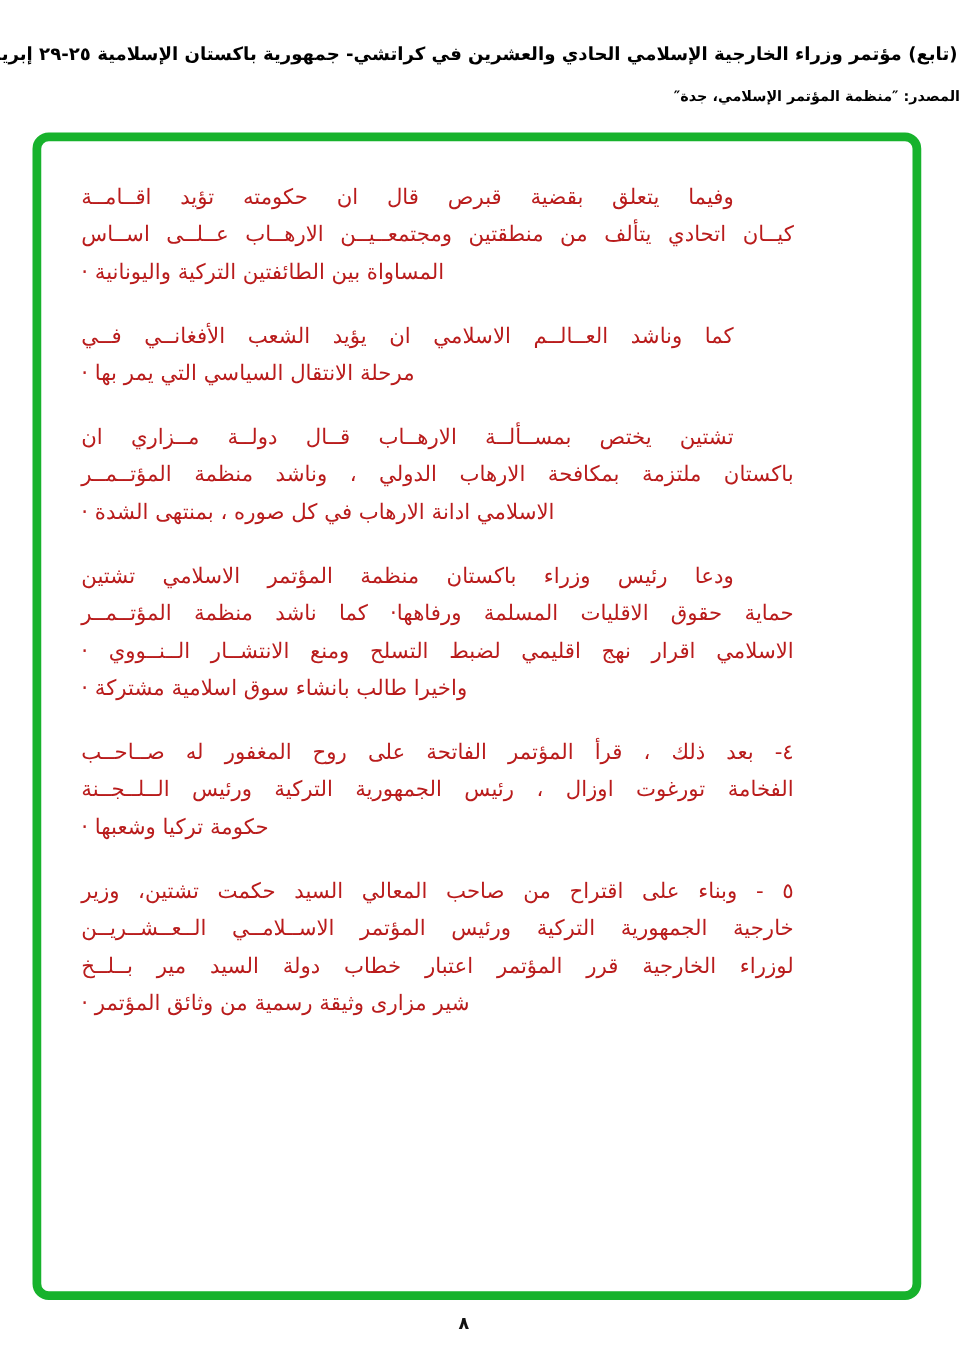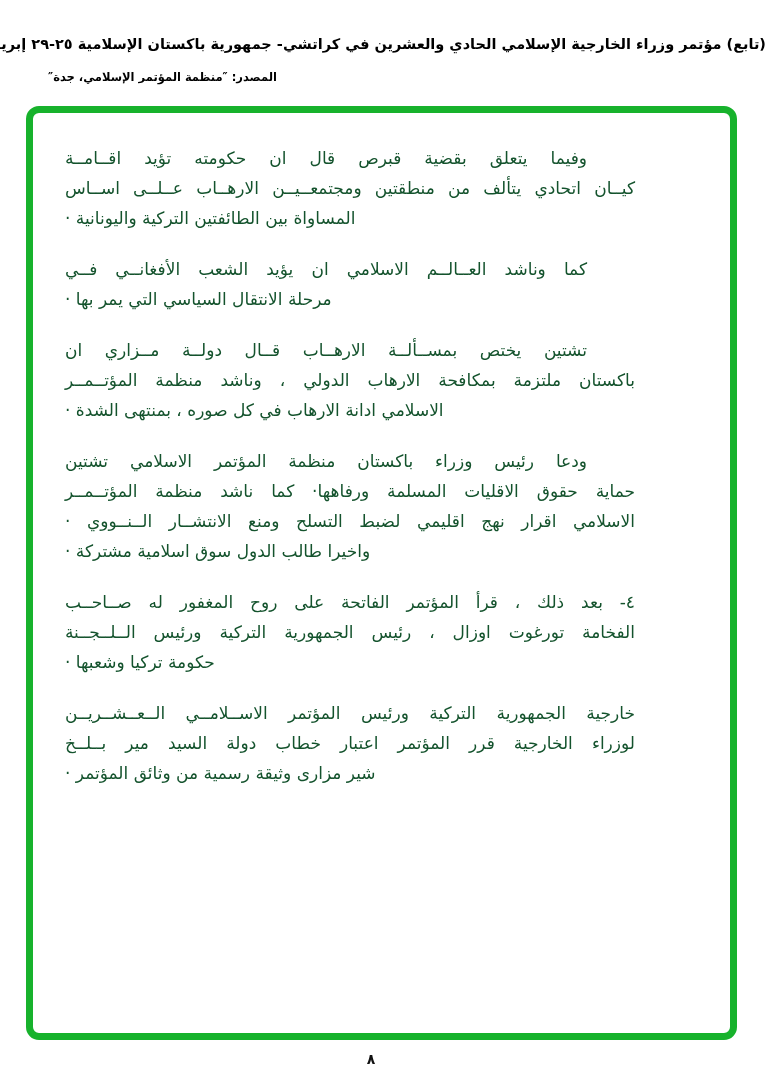--- a/index.html
+++ b/index.html
@@ -21,43 +21,42 @@
     font-size: 14.5px;
     font-weight: bold;
     letter-spacing: 0px;
     color: #000;
     white-space: nowrap;
   }
   .hdr-line2 {
     position: absolute;
     top: 70px; left: 0; right: 0;
     direction: rtl;
-    text-align: left;
+    text-align: right;
     font-size: 11.5px;
     font-weight: bold;
     color: #000;
-    padding-left: 48px;
   }
   
   .frame {
     position: absolute;
     left: 26px; top: 106px;
     width: 711px; height: 934px;
     box-sizing: border-box;
     border: 7px solid #17b22c;
     border-radius: 13px;
     background: #ffffff;
   }
   
   .doc {
     direction: rtl;
     padding: 30px 95px 0 32px;
     font-size: 17px;
     line-height: 30px;
-    color: #14532d;
+    color: #b91c1c;
     -webkit-font-smoothing: antialiased;
   }
   .para { margin: 0 0 21px 0; }
   .line { min-height: 30px; }
   .line.full {
     text-align: justify;
     text-align-last: justify;
   }
   .line.indent { padding-right: 48px; }
   .line.short { text-align: left; }
@@ -98,30 +97,31 @@
       <div class="para">
         <div class="line full indent">تشتين يختص بمســألــة الارهــاب قــال دولــة مــزاري ان</div>
         <div class="line full">باكستان ملتزمة بمكافحة الارهاب الدولي ، وناشد منظمة المؤتــمــر</div>
         <div class="line short">الاسلامي ادانة الارهاب في كل صوره ، بمنتهى الشدة ·</div>
       </div>
 
       <div class="para">
         <div class="line full indent">ودعا رئيس وزراء باكستان منظمة المؤتمر الاسلامي تشتين</div>
         <div class="line full">حماية حقوق الاقليات المسلمة ورفاهها· كما ناشد منظمة المؤتــمــر</div>
         <div class="line full">الاسلامي اقرار نهج اقليمي لضبط التسلح ومنع الانتشــار الــنــووي ·</div>
-        <div class="line short">واخيرا طالب الدول سوق اسلامية مشتركة ·</div>
+        <div class="line short">واخيرا طالب بانشاء سوق اسلامية مشتركة ·</div>
       </div>
 
       <div class="para">
         <div class="line full">٤-   بعد ذلك ، قرأ المؤتمر الفاتحة على روح المغفور له صــاحــب</div>
         <div class="line full">الفخامة تورغوت اوزال ، رئيس الجمهورية التركية ورئيس الــلــجــنة</div>
         <div class="line short">حكومة تركيا وشعبها ·</div>
       </div>
 
       <div class="para">
+        <div class="line full">٥ -  وبناء على اقتراح من صاحب المعالي السيد حكمت تشتين، وزير</div>
         <div class="line full">خارجية الجمهورية التركية ورئيس المؤتمر الاســلامــي الــعــشــريــن</div>
         <div class="line full">لوزراء الخارجية قرر المؤتمر اعتبار خطاب دولة السيد مير بــلــخ</div>
         <div class="line short">شير مزارى وثيقة رسمية من وثائق المؤتمر ·</div>
       </div>
 
 
     </div>
   </div>
 
   <div class="pagenum">٨</div>

